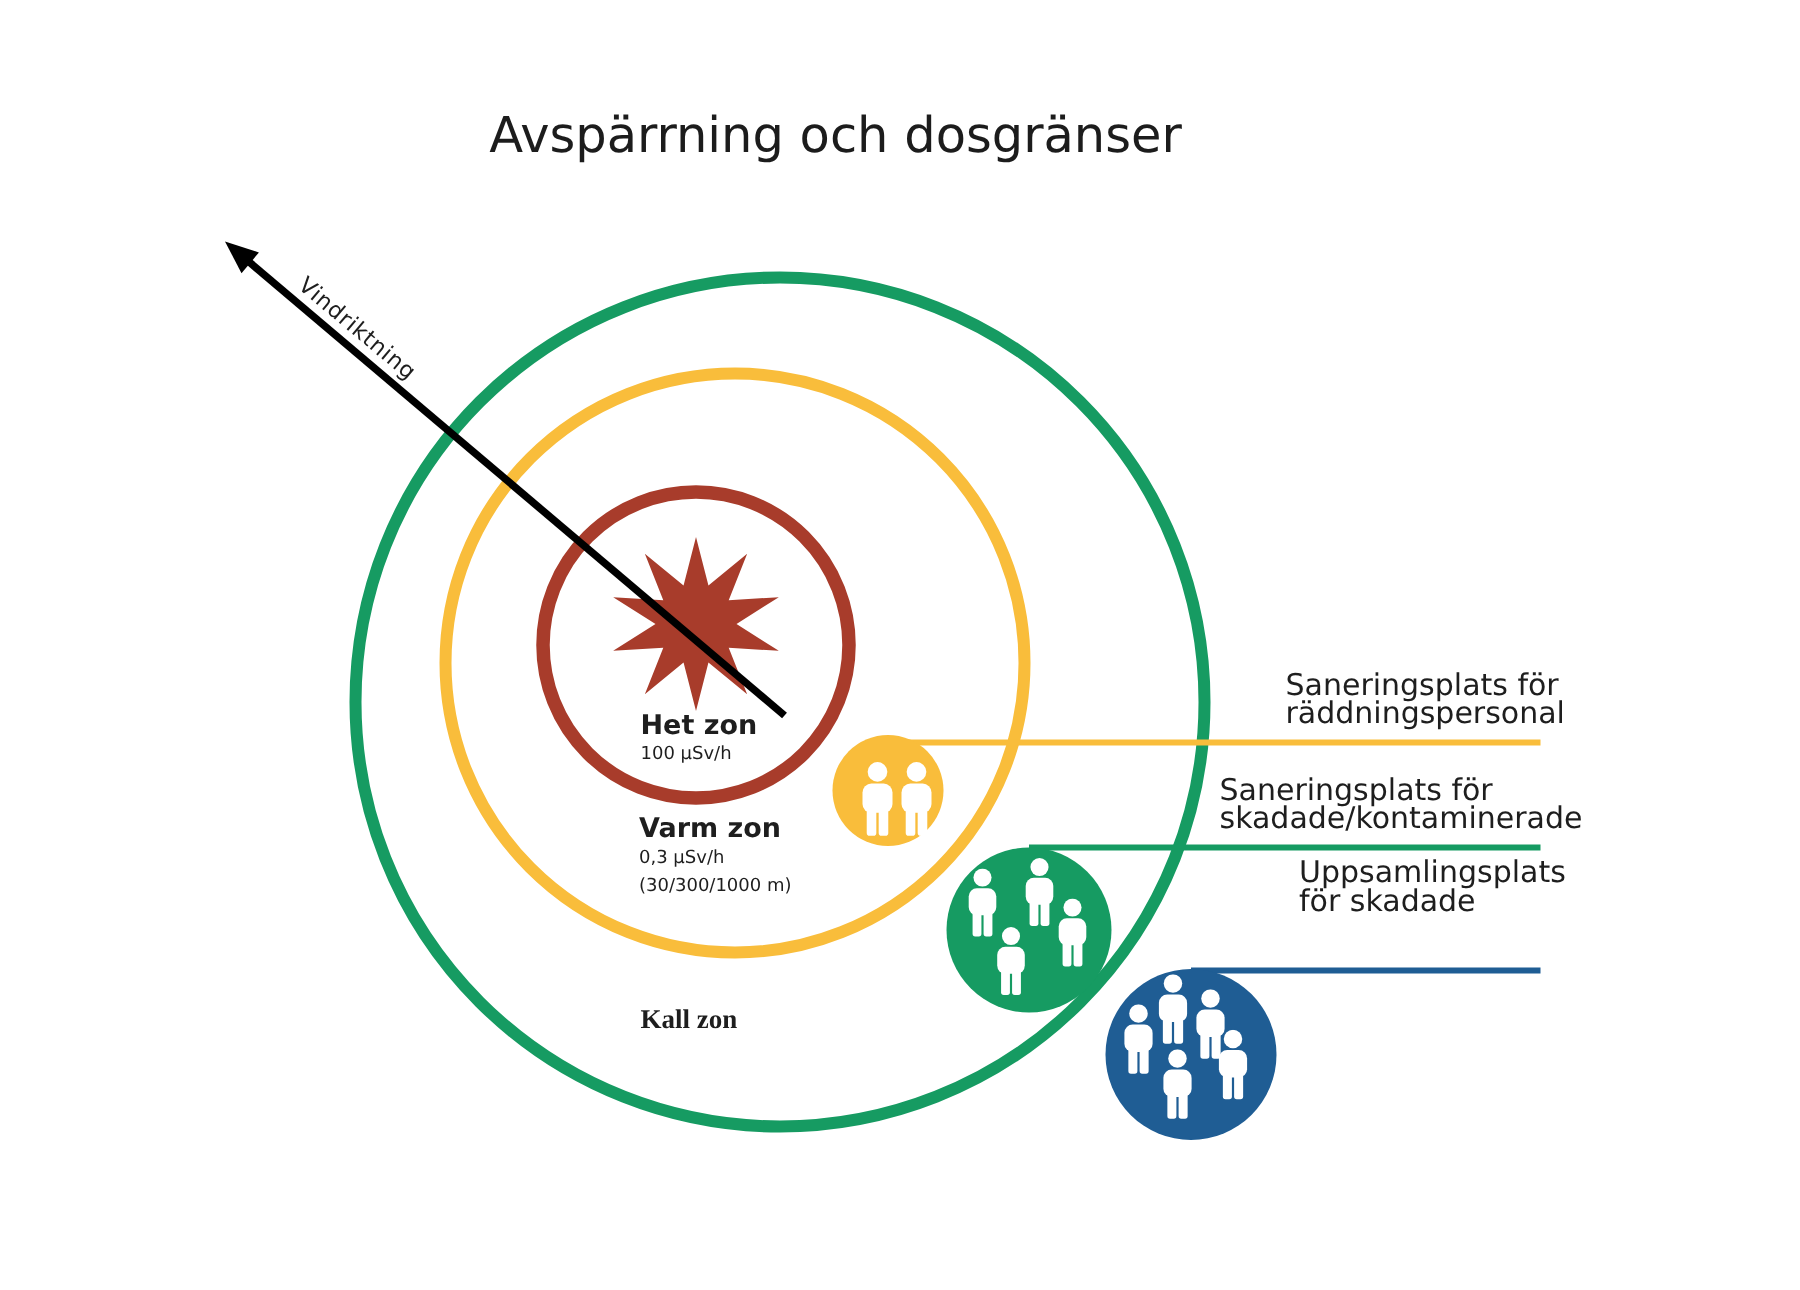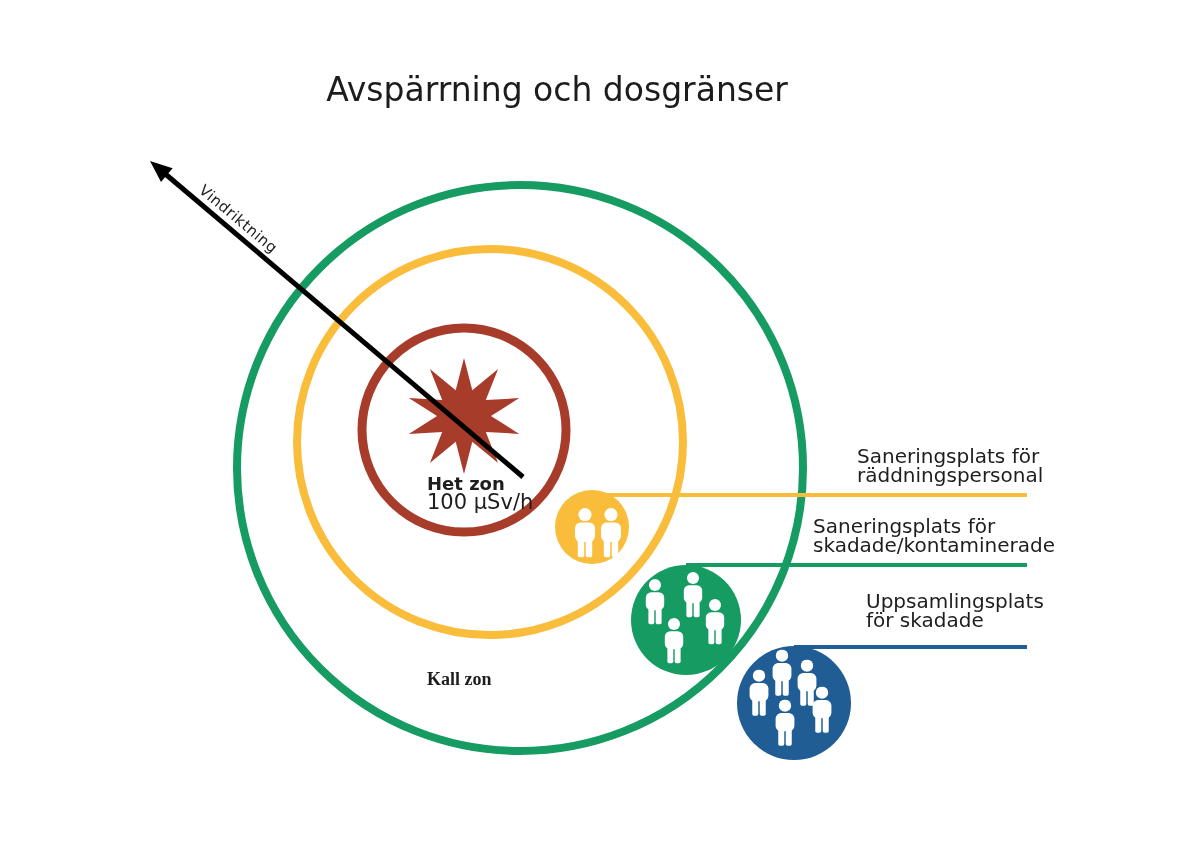--- a/index.html
+++ b/index.html
@@ -19,28 +19,28 @@
   .arrow-head{fill:#000000;}
   .connector{stroke-width:4;}
   .person{fill:#ffffff;}
   .wind-label{
     position:absolute;left:207px;top:181px;
     transform:rotate(40deg);transform-origin:0 0;
     font-size:15px;letter-spacing:0.5px;color:#1e1e1e;white-space:nowrap;
   }
   .zone-label{position:absolute;line-height:19px;white-space:nowrap;}
   .zone-label .zname{font-size:18px;font-weight:bold;}
-  .zone-label .zval{font-size:21px;}
+  .zone-label .zval{font-size:12px;}
   .zone-label-hot{left:427px;top:474px;}
   .zone-label-warm{left:426px;top:543px;}
   .zone-label-cold{left:427px;top:670px;font-family:Liberation Serif, serif;}
   .station-label{position:absolute;font-size:20px;line-height:19px;white-space:nowrap;}
   .station-label-0{left:857px;top:447px;}
   .station-label-1{left:813px;top:517px;}
-  .station-label-2{left:866px;top:592px;}
+  .station-label-2{left:866px;top:572px;}
 </style>
 </head>
 <body>
 
 <div class="canvas">
 
   <h1 class="page-title">Avspärrning och dosgränser</h1>
 
   <svg class="diagram-svg" width="1200" height="860" viewBox="0 0 1200 860">
     <defs>
@@ -89,20 +89,25 @@
         <use href="#person" xlink:href="#person" x="810.25" y="686.5" width="23.5" height="47"></use>
       </g>
   </svg>
 
   <div class="wind-label">Vindriktning</div>
 
   <div class="zone-label zone-label-hot">
     <div class="zname">Het zon</div>
     <div class="zval">100 µSv/h</div>
   </div>
+  <div class="zone-label zone-label-warm">
+    <div class="zname">Varm zon</div>
+    <div class="zval">0,3 µSv/h</div>
+    <div class="zval">(30/300/1000 m)</div>
+  </div>
   <div class="zone-label zone-label-cold">
     <div class="zname">Kall zon</div>
   </div>
 
   <div class="station-label station-label-0">
     <div>Saneringsplats för</div>
     <div>räddningspersonal</div>
   </div>
   <div class="station-label station-label-1">
     <div>Saneringsplats för</div>

